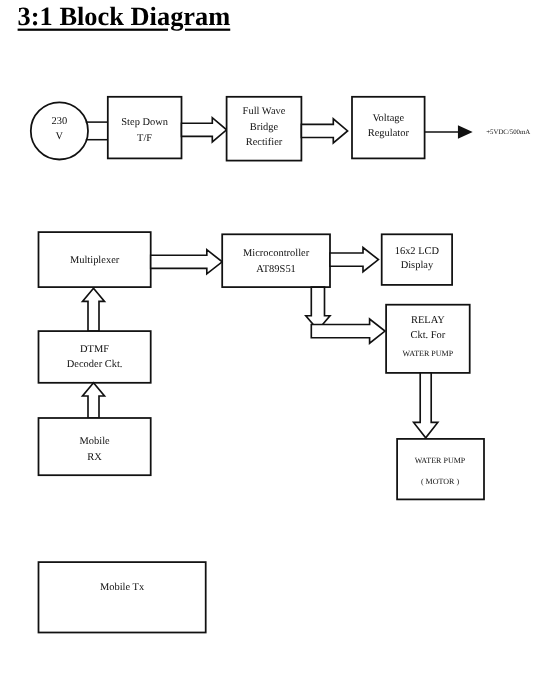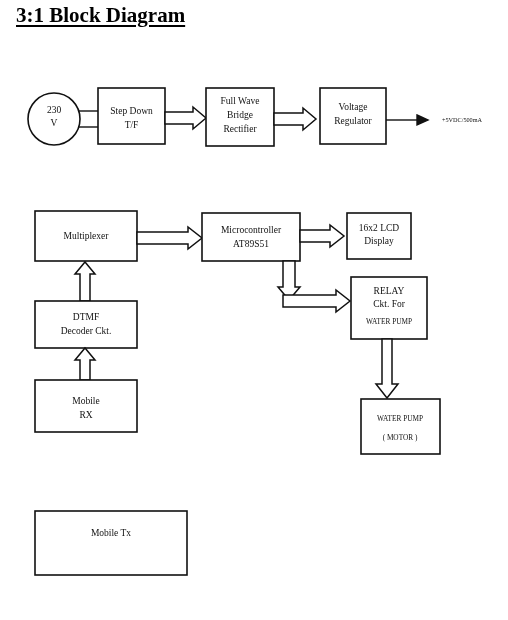--- a/index.html
+++ b/index.html
@@ -3,21 +3,21 @@
 <meta charset="utf-8">
 <style>
   html,body{margin:0;padding:0;background:#ffffff;}
   body{
     width:508px;height:620px;position:relative;overflow:hidden;
     font-family:"Liberation Serif","DejaVu Serif",serif;
     color:#000000;
   }
   #page-title{
     position:absolute;left:16px;top:3px;
-    font-size:21px;font-weight:bold;letter-spacing:0px;
+    font-size:24px;font-weight:bold;letter-spacing:0px;
     text-decoration:underline;
     text-underline-offset:3px;
     font-family:"Liberation Serif","DejaVu Serif",serif;
   }
   svg#diagram{position:absolute;left:0;top:0;width:508px;height:620px;}
   svg#diagram .bx{fill:#ffffff;stroke:#111111;stroke-width:1.6;}
   svg#diagram .wire{fill:none;stroke:#111111;stroke-width:1.4;}
   svg#diagram .barrow{fill:#ffffff;stroke:#111111;stroke-width:1.5;stroke-linejoin:miter;}
   svg#diagram .solid{fill:#111111;stroke:#111111;stroke-width:1.4;}
   svg#diagram text{

